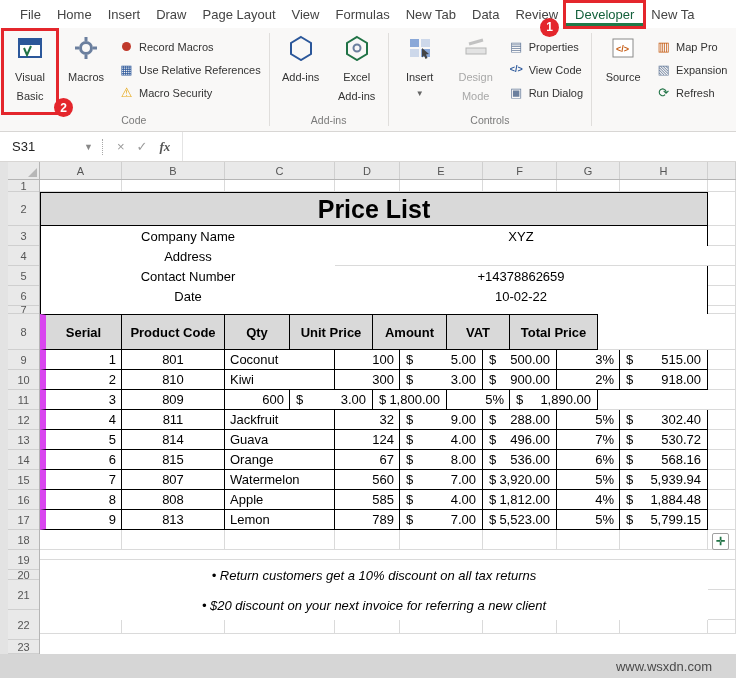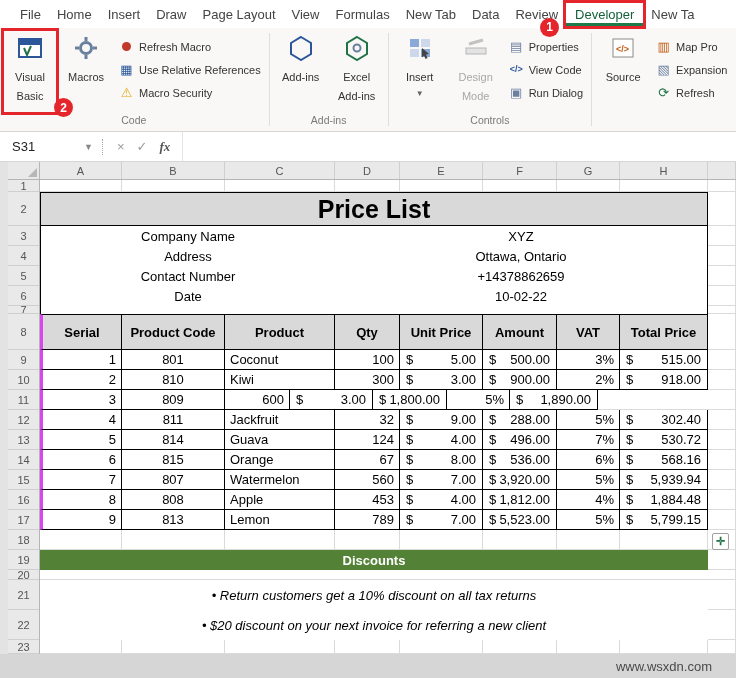--- a/index.html
+++ b/index.html
@@ -73,21 +73,21 @@
   .cell{display:flex;align-items:center;font-size:13px;color:#000;overflow:hidden}
   .g{border-right:1px solid #dadada;border-bottom:1px solid #dadada}
   .gb{border-bottom:1px solid #dadada}
   .titlecell{background:#d9d9d9;border:1px solid #000;justify-content:center;
     font-family:Liberation Sans, sans-serif;font-weight:bold;font-size:25px}
   .infolabel{border-left:1px solid #000;justify-content:center}
   .infovalue{border-right:1px solid #000;justify-content:center}
   .blkspacer{border-left:1px solid #000;border-right:1px solid #000}
   .th{background:#d9d9d9;font-weight:bold;justify-content:center;
     border-top:1px solid #000;border-right:1px solid #000;border-bottom:1px solid #000}
-  .bL{border-left:3px solid #d946ef}
+  .bL{border-left:6px solid #d946ef}
   .tb{border-right:1px solid #000;border-bottom:1px solid #000}
   .num{justify-content:flex-end;padding-right:5px}
   .ctr{justify-content:center}
   .lft{justify-content:flex-start;padding-left:5px}
   .acc{justify-content:space-between;padding:0 6px 0 6px}
   .banner{background:#538135;color:#fff;font-weight:600;justify-content:center}
   .bullet{justify-content:center;font-style:italic;font-weight:500}
   .qa-btn{position:absolute;left:672px;top:353px;width:17px;height:17px;background:#fff;
     border:1px solid #a0a0a0;display:flex;align-items:center;justify-content:center;
     font-size:11px;color:#217346;font-weight:bold;border-radius:2px}
@@ -147,21 +147,21 @@
                 </g>
               </svg>
           </span>
           <span class="blabel">Macros</span>
         </div>
         <div class="smallstack">
           <div class="smallbtn">
             <span class="sicon">
                 <span class="dot"></span>
               </span>
-            <span>Refresh Macro</span>
+            <span>Record Macros</span>
           </div>
           <div class="smallbtn">
             <span class="sicon" style="color:#2b579a">▦</span>
             <span>Use Relative References</span>
           </div>
           <div class="smallbtn">
             <span class="sicon" style="color:#e6a817">⚠</span>
             <span>Macro Security</span>
           </div>
         </div>
@@ -348,21 +348,20 @@
           <div class="cell cI g"></div>
         </div>
 
         <div class="row h20">
           <div class="cell mAC infolabel">Company Name</div>
           <div class="cell mDH infovalue">XYZ</div>
           <div class="cell cI g"></div>
         </div>
         <div class="row h20">
           <div class="cell mAC infolabel">Address</div>
-          <div class="cell mDH infovalue">Ottawa, Ontario</div>
           <div class="cell cI g"></div>
         </div>
         <div class="row h20">
           <div class="cell mAC infolabel">Contact Number</div>
           <div class="cell mDH infovalue">+14378862659</div>
           <div class="cell cI g"></div>
         </div>
         <div class="row h20">
           <div class="cell mAC infolabel">Date</div>
           <div class="cell mDH infovalue">10-02-22</div>
@@ -370,21 +369,20 @@
         </div>
 
         <div class="row h8">
           <div class="cell mAH blkspacer"></div>
           <div class="cell cI g"></div>
         </div>
 
         <div class="row h36">
           <div class="cell cA th bL">Serial</div>
           <div class="cell cB th">Product Code</div>
-          <div class="cell cC th">Product</div>
           <div class="cell cD th">Qty</div>
           <div class="cell cE th">Unit Price</div>
           <div class="cell cF th">Amount</div>
           <div class="cell cG th">VAT</div>
           <div class="cell cH th">Total Price</div>
           <div class="cell cI g"></div>
         </div>
 
         <div class="row h20">
           <div class="cell cA tb bL num">1</div>
@@ -522,21 +520,21 @@
           <div class="cell cH tb acc">
               <span>$</span>
               <span>5,939.94</span>
             </div>
           <div class="cell cI g"></div>
         </div>
         <div class="row h20">
           <div class="cell cA tb bL num">8</div>
           <div class="cell cB tb ctr">808</div>
           <div class="cell cC tb lft">Apple</div>
-          <div class="cell cD tb num">453</div>
+          <div class="cell cD tb num">585</div>
           <div class="cell cE tb acc">
               <span>$</span>
               <span>4.00</span>
             </div>
           <div class="cell cF tb acc">
               <span>$</span>
               <span>1,812.00</span>
             </div>
           <div class="cell cG tb num">4%</div>
           <div class="cell cH tb acc">
@@ -571,24 +569,20 @@
             <div class="cell cB g"></div>
             <div class="cell cC g"></div>
             <div class="cell cD g"></div>
             <div class="cell cE g"></div>
             <div class="cell cF g"></div>
             <div class="cell cG g"></div>
             <div class="cell cH g"></div>
             <div class="cell cI g"></div>
         </div>
 
-        <div class="row h20">
-          <div class="cell mAH banner">Discounts</div>
-          <div class="cell cI g"></div>
-        </div>
 
         <div class="row h10">
           <div class="cell mAH gb"></div>
           <div class="cell cI g"></div>
         </div>
 
         <div class="row h30">
           <div class="cell mAH bullet">• Return customers get a 10% discount on all tax returns</div>
           <div class="cell cI g"></div>
         </div>

